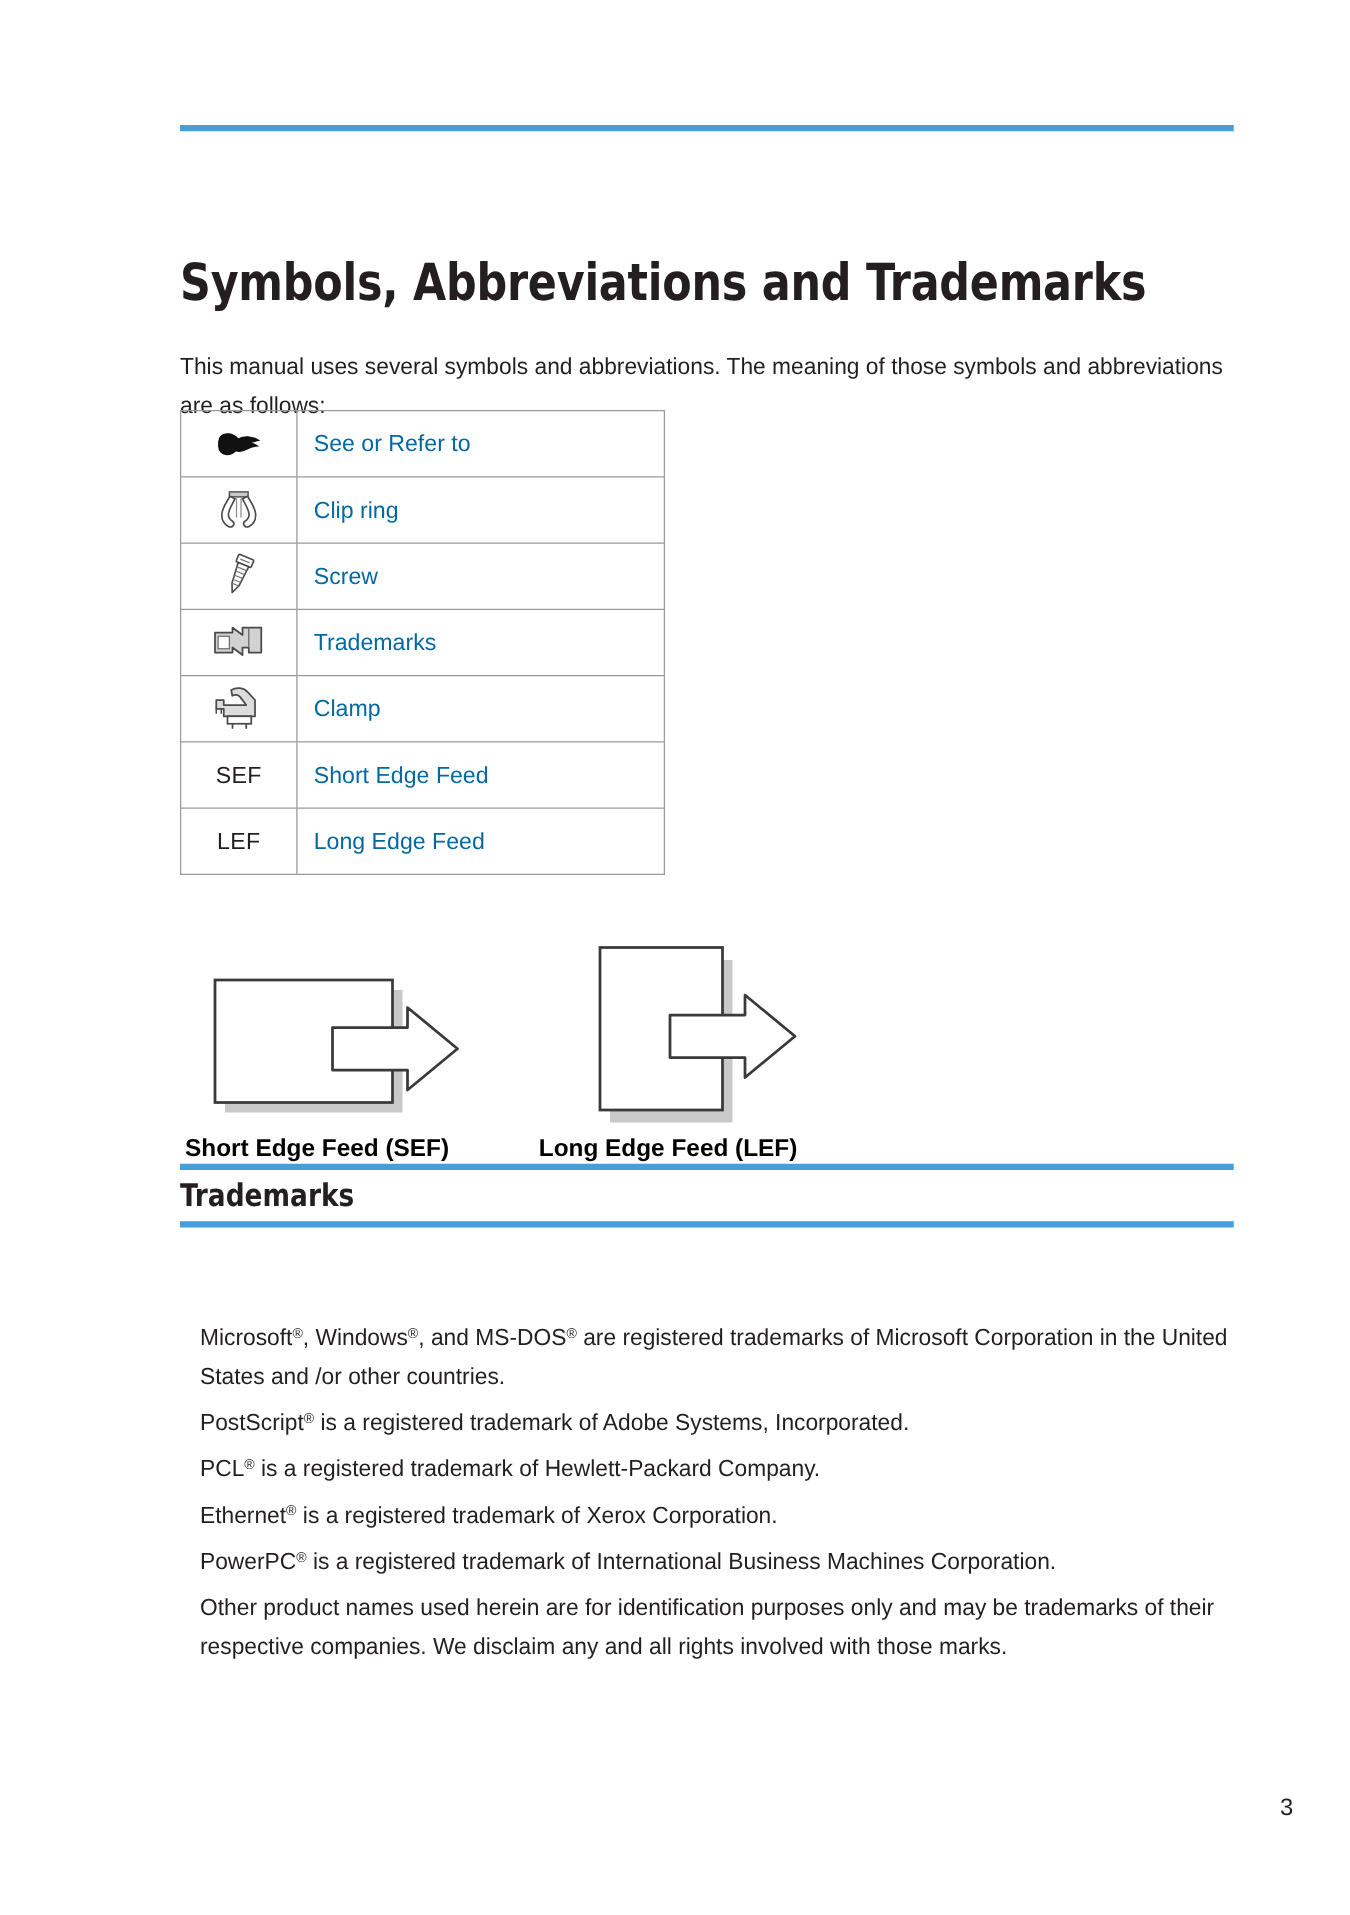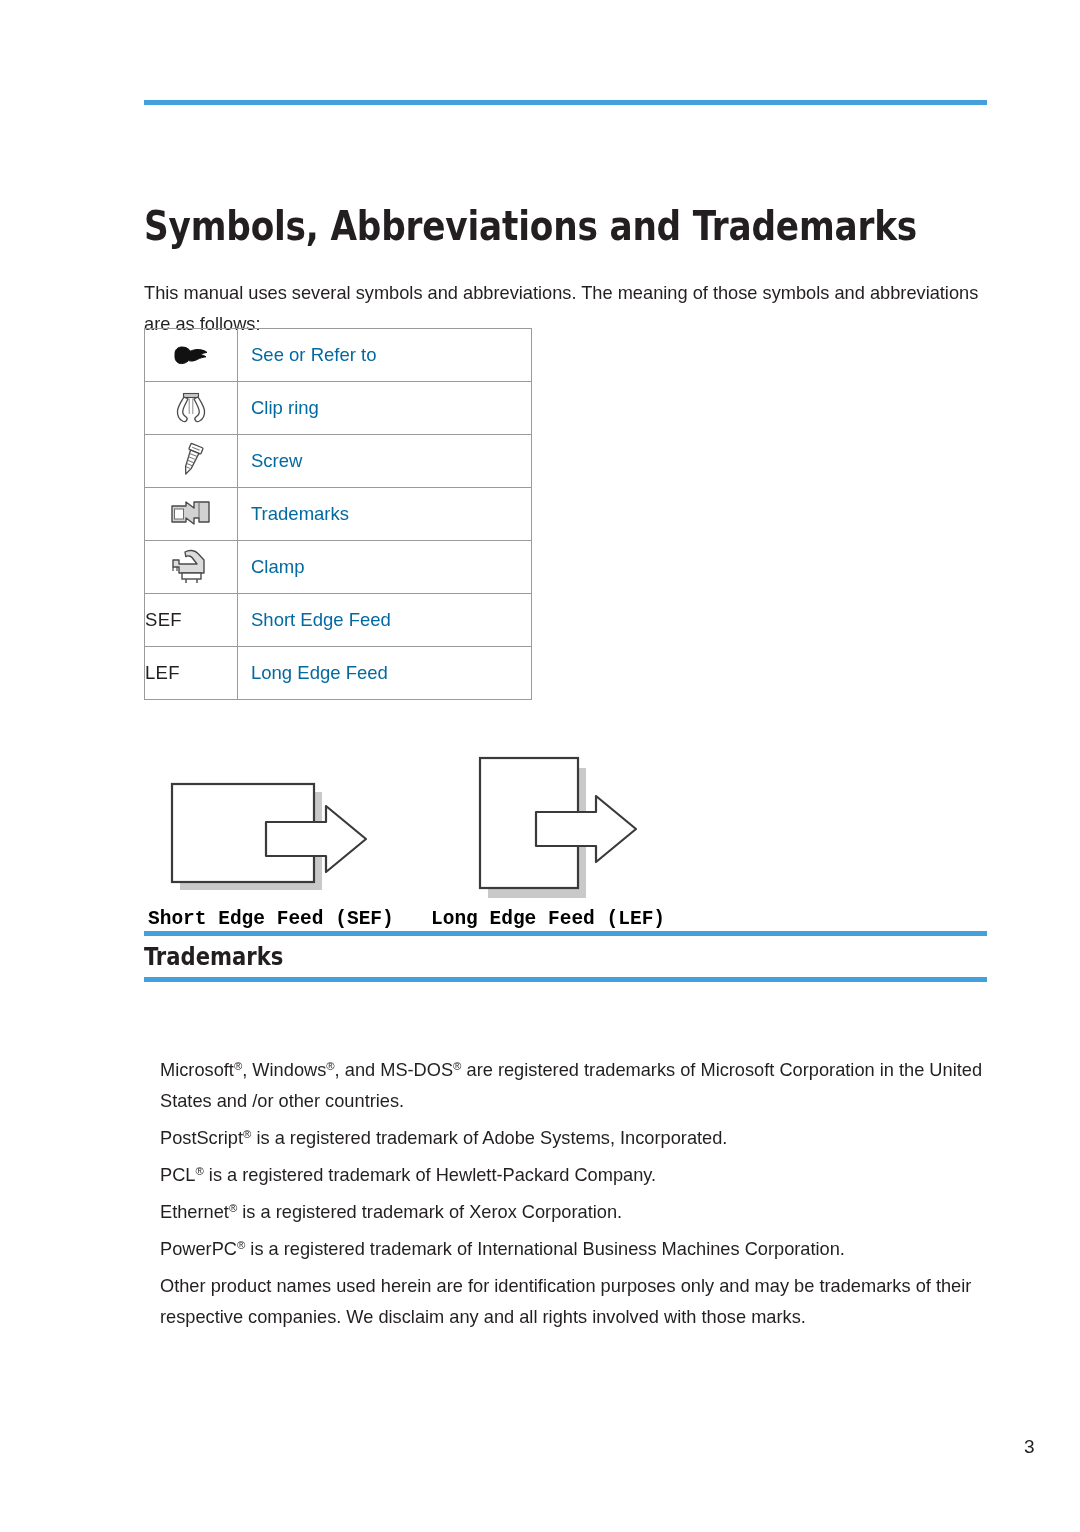--- a/index.html
+++ b/index.html
@@ -71,20 +71,21 @@
     table-layout: fixed;
   }
   .symbol-table td {
     border: 1px solid #9a9a9a;
     padding: 0;
     vertical-align: middle;
   }
   .symbol-table td.sym {
     width: 92px;
     height: 52px;
+    text-align: center;
   }
   .symbol-table td.desc {
     padding-left: 13px;
     font-size: 18.5px;
     color: #0369a1;
     height: 52px;
   }
   .abbr-text {
     font-size: 18.5px;
     color: #231f20;
@@ -105,21 +106,21 @@
 
   .captions {
     position: absolute;
     left: 118px;
     top: 908px;
     width: 600px;
     height: 30px;
   }
   .caption {
     position: absolute;
-    font-family: Liberation Mono, monospace;
+    font-family: Liberation Sans, sans-serif;
     font-weight: bold;
     font-size: 19.5px;
     color: #000000;
     white-space: nowrap;
   }
   .caption-sef { left: 4px; top: 0; }
   .caption-lef { left: 287px; top: 0; }
 
   
   .tm-head {

